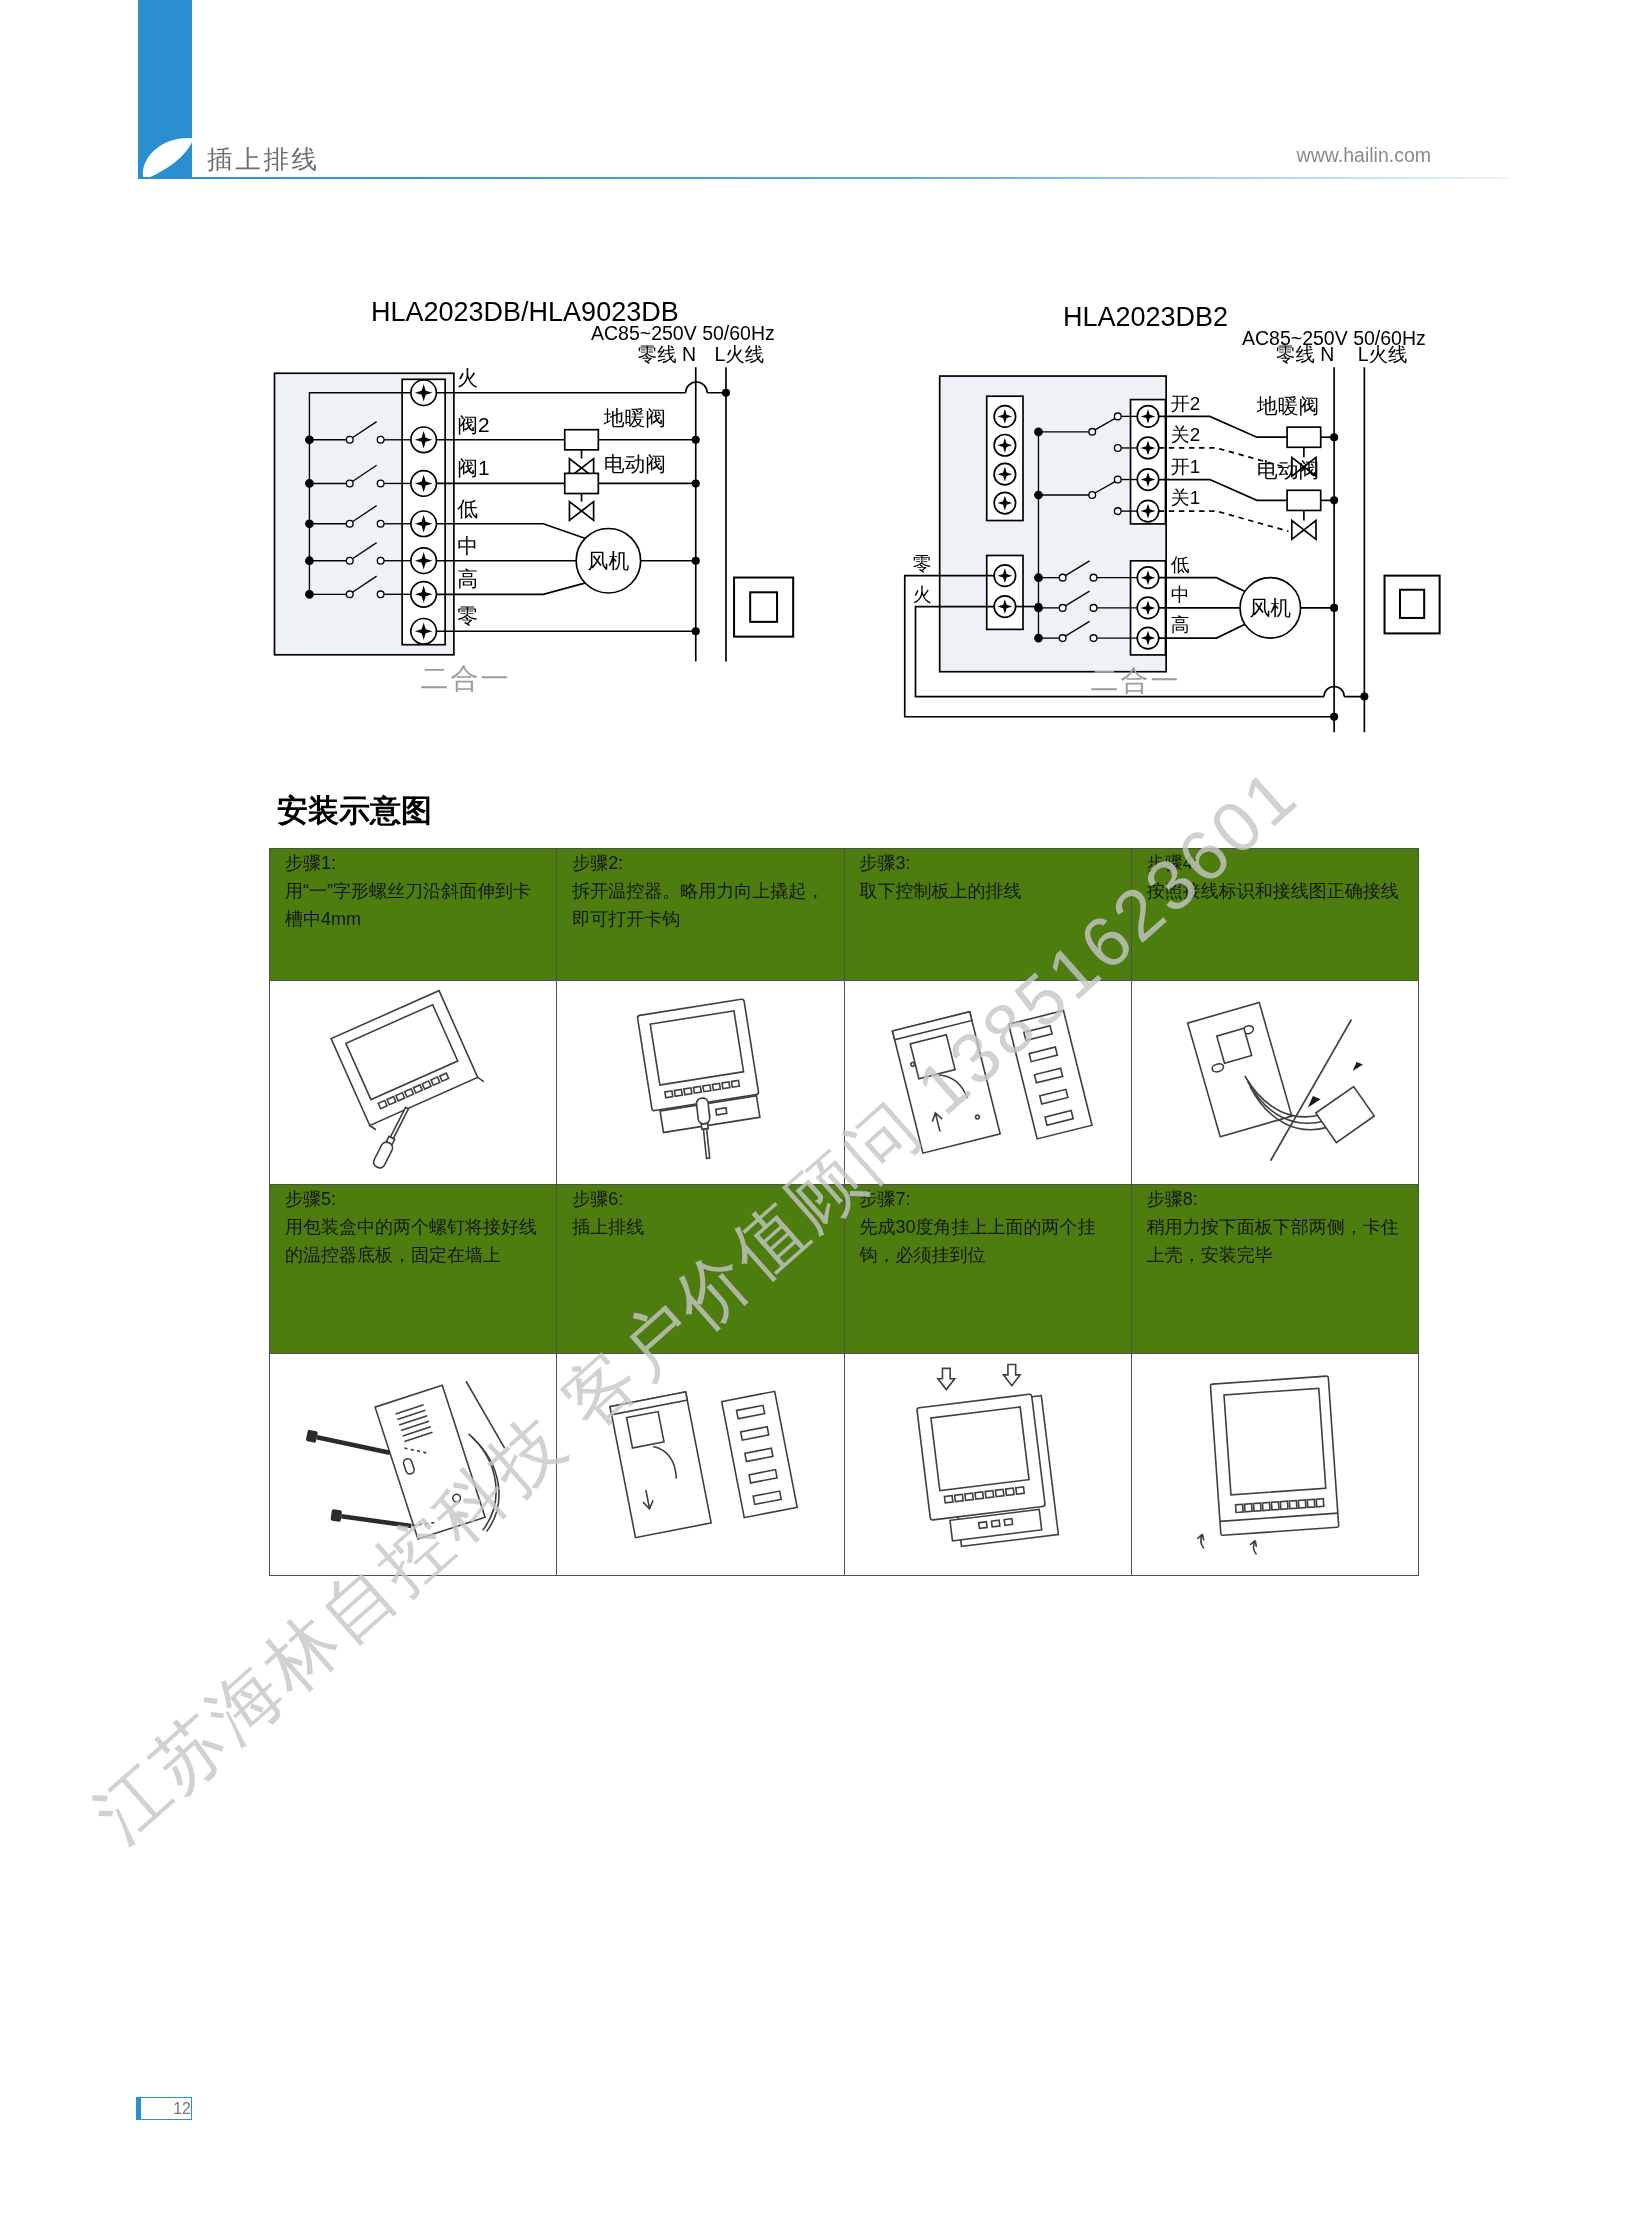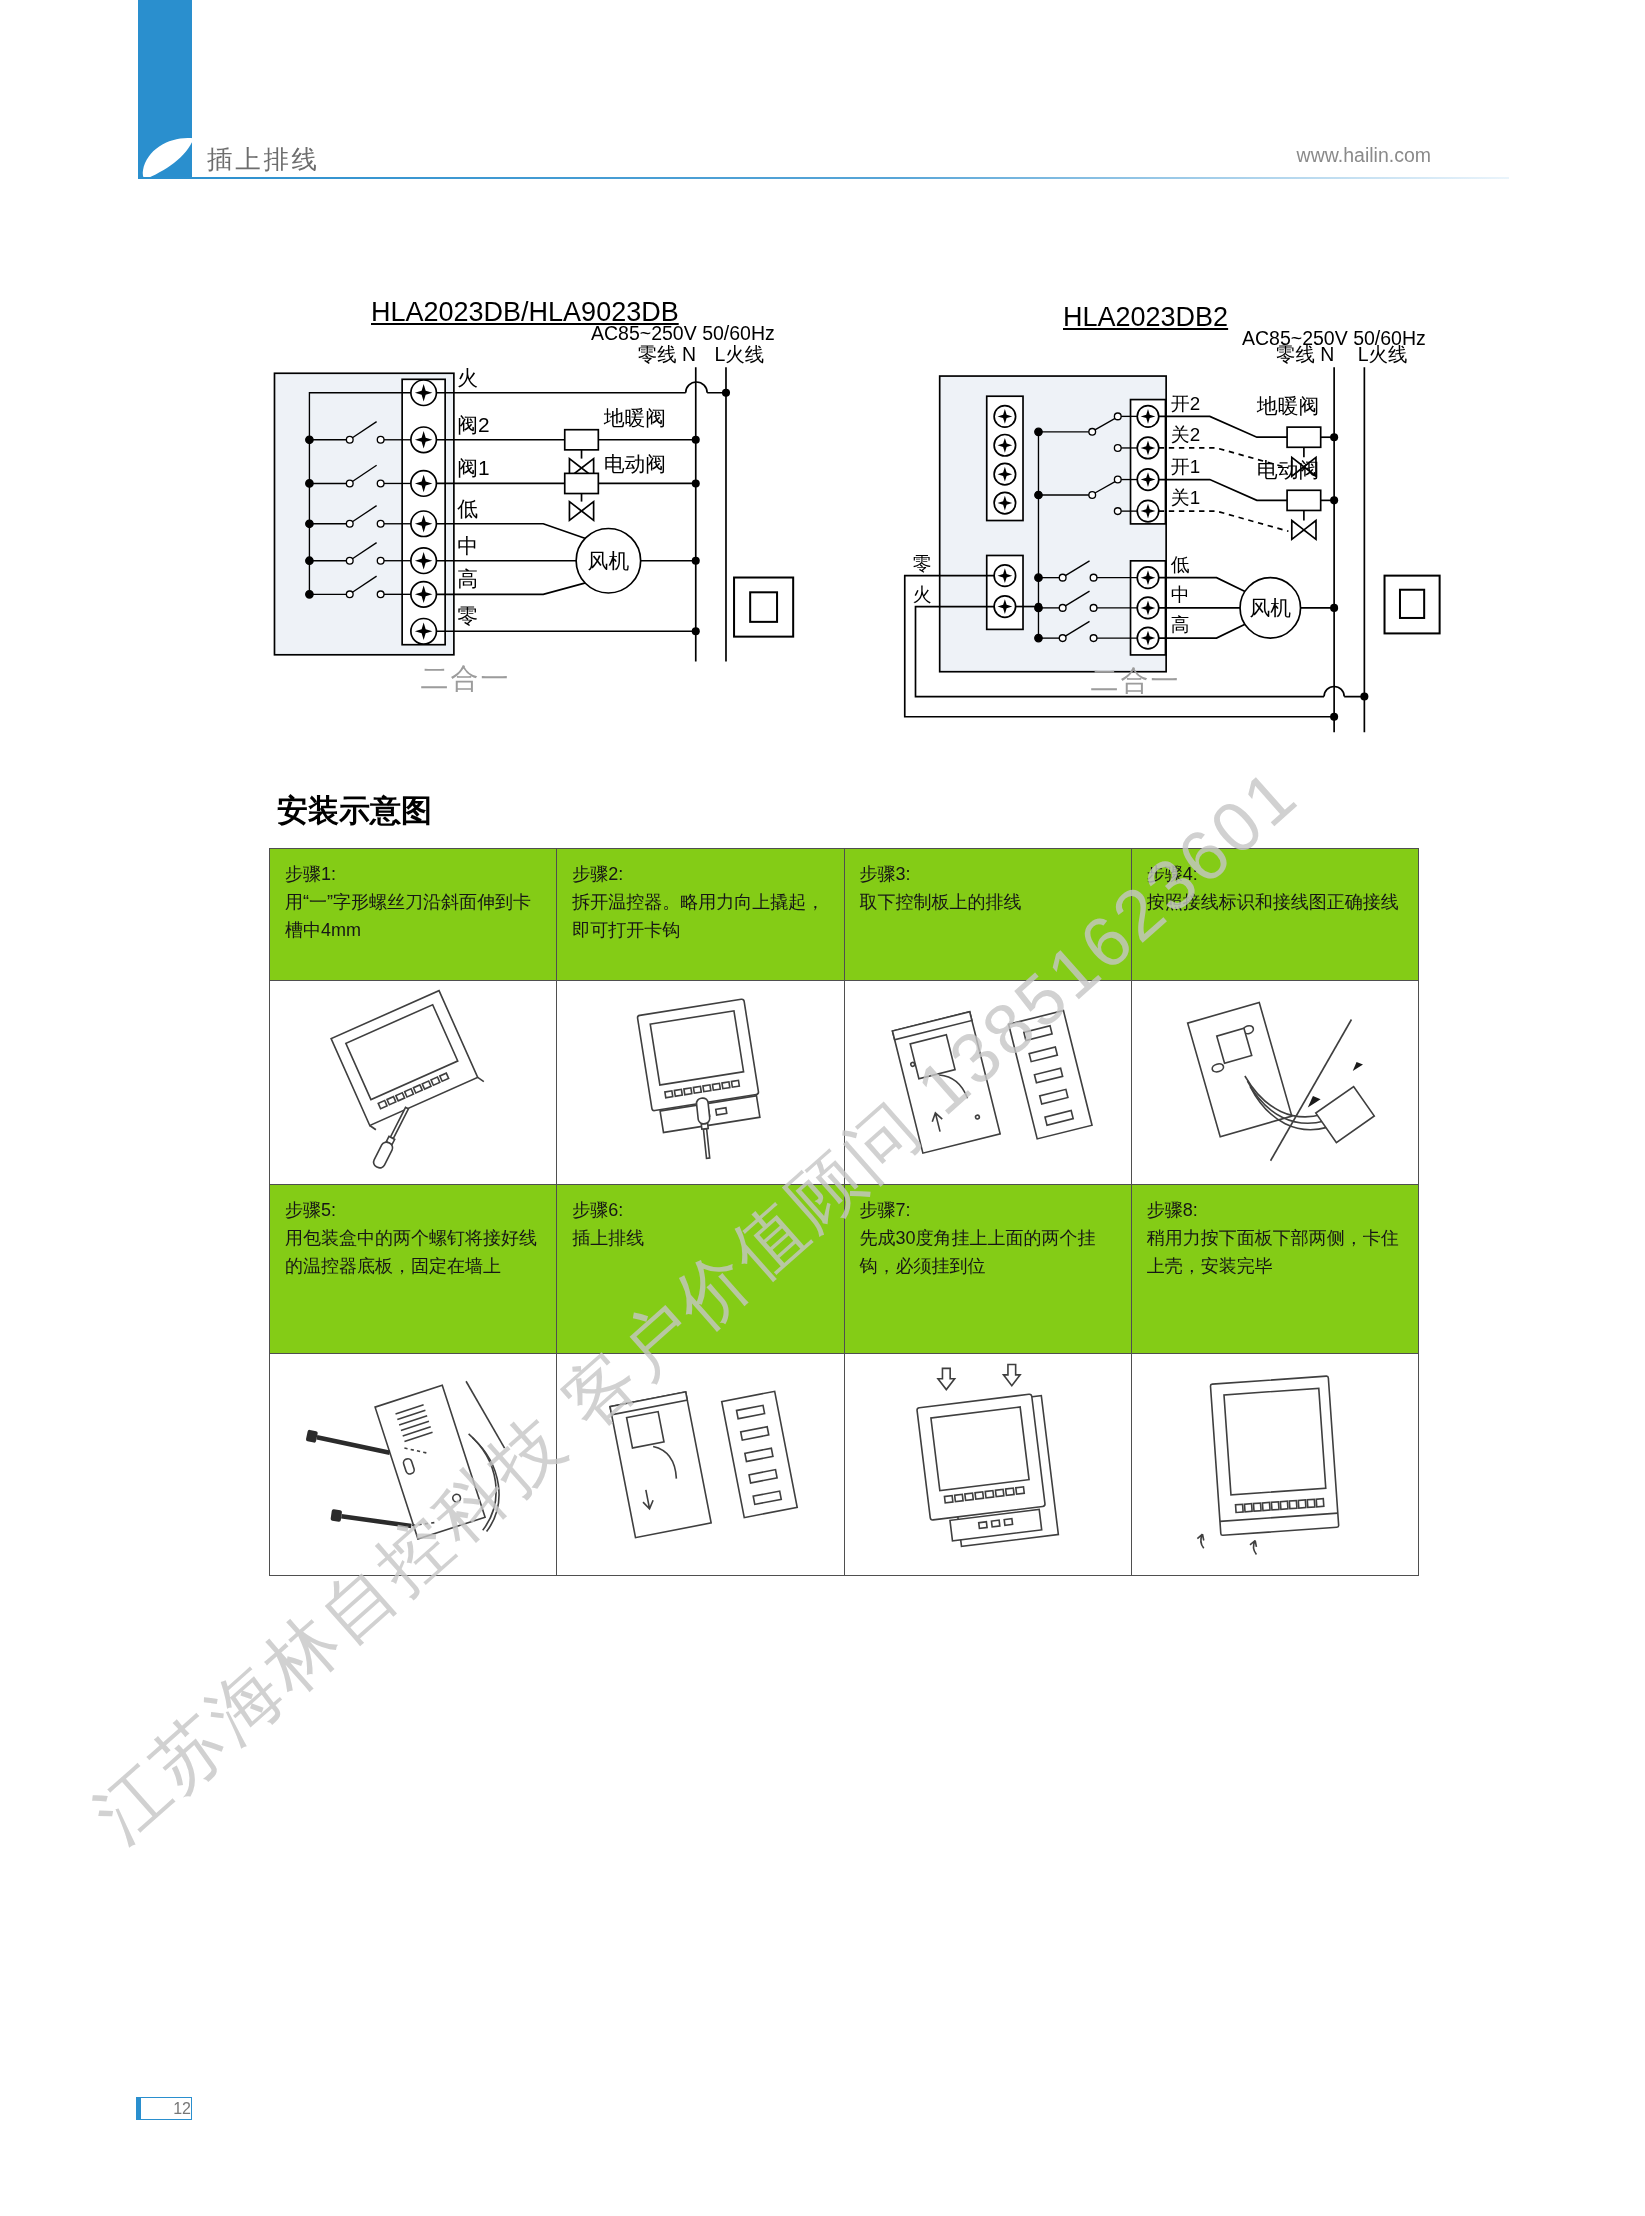--- a/index.html
+++ b/index.html
@@ -6,32 +6,32 @@
   #page{position:relative;width:1645px;height:2216px;background:#fff;overflow:hidden;
         font-family:"Liberation Sans","DejaVu Sans",sans-serif;color:#111;}
   
   .hdr-block{position:absolute;left:138px;top:0;width:54px;height:179px;background:#2a8fce;}
   .hdr-leaf{position:absolute;left:140px;top:129px;}
   .hdr-title{position:absolute;left:207px;top:142px;font-size:25.5px;color:#6d6d6d;letter-spacing:2.7px;}
   .hdr-site{position:absolute;right:214px;top:144px;font-size:19.5px;color:#8a8a8a;}
   .hdr-line{position:absolute;left:138px;top:177px;width:1371px;height:2px;
             background:linear-gradient(to right,#2a8fce 0%,#57a5d7 55%,#eaf4fb 100%);}
   
-  .dg-title{position:absolute;font-size:27px;color:#000;text-decoration:underline;}
+  .dg-title{position:absolute;font-size:27px;color:#000;}
   .dg-power{position:absolute;font-size:19.5px;color:#000;}
   .dg-caption{position:absolute;font-size:28px;color:#9c9c9c;letter-spacing:2px;}
   svg text{font-family:"Liberation Sans","DejaVu Sans",sans-serif;fill:#000;}
   .wire-svg{position:absolute;}
   
   .sec-title{position:absolute;left:277px;top:790px;font-size:31px;font-weight:bold;color:#000;}
   .install-table{position:absolute;left:269px;top:848px;width:1149px;display:grid;
                  grid-template-columns:repeat(4,1fr);grid-template-rows:132px 204px 169px 222px;
                  border-top:1.3px solid #4f4f4f;border-left:1.3px solid #4f4f4f;background:#fff;}
   .cell{border-right:1.3px solid #4f4f4f;border-bottom:1.3px solid #4f4f4f;box-sizing:border-box;}
-  .th{background:#84cc16;padding:12px 15px;font-size:18px;line-height:1.55;color:#161616;}
+  .th{background:#4d7c0f;padding:1px 15px;font-size:18px;line-height:1.55;color:#161616;}
   .th .lbl{display:block;}
   .ti{display:flex;align-items:center;justify-content:center;overflow:hidden;background:#fff;}
   .ti svg{width:96%;height:96%;}
   .ln{stroke:#3f3f3f;stroke-width:2.5;fill:none;}
   .fw{fill:#fff;stroke:#3f3f3f;stroke-width:2.5;}
   
   .watermark{position:absolute;left:107px;top:1780px;font-size:71px;letter-spacing:4px;
              color:#c6c6c6;opacity:.8;white-space:nowrap;transform:rotate(-41.5deg);
              transform-origin:0 50%;z-index:9;pointer-events:none;}
   

